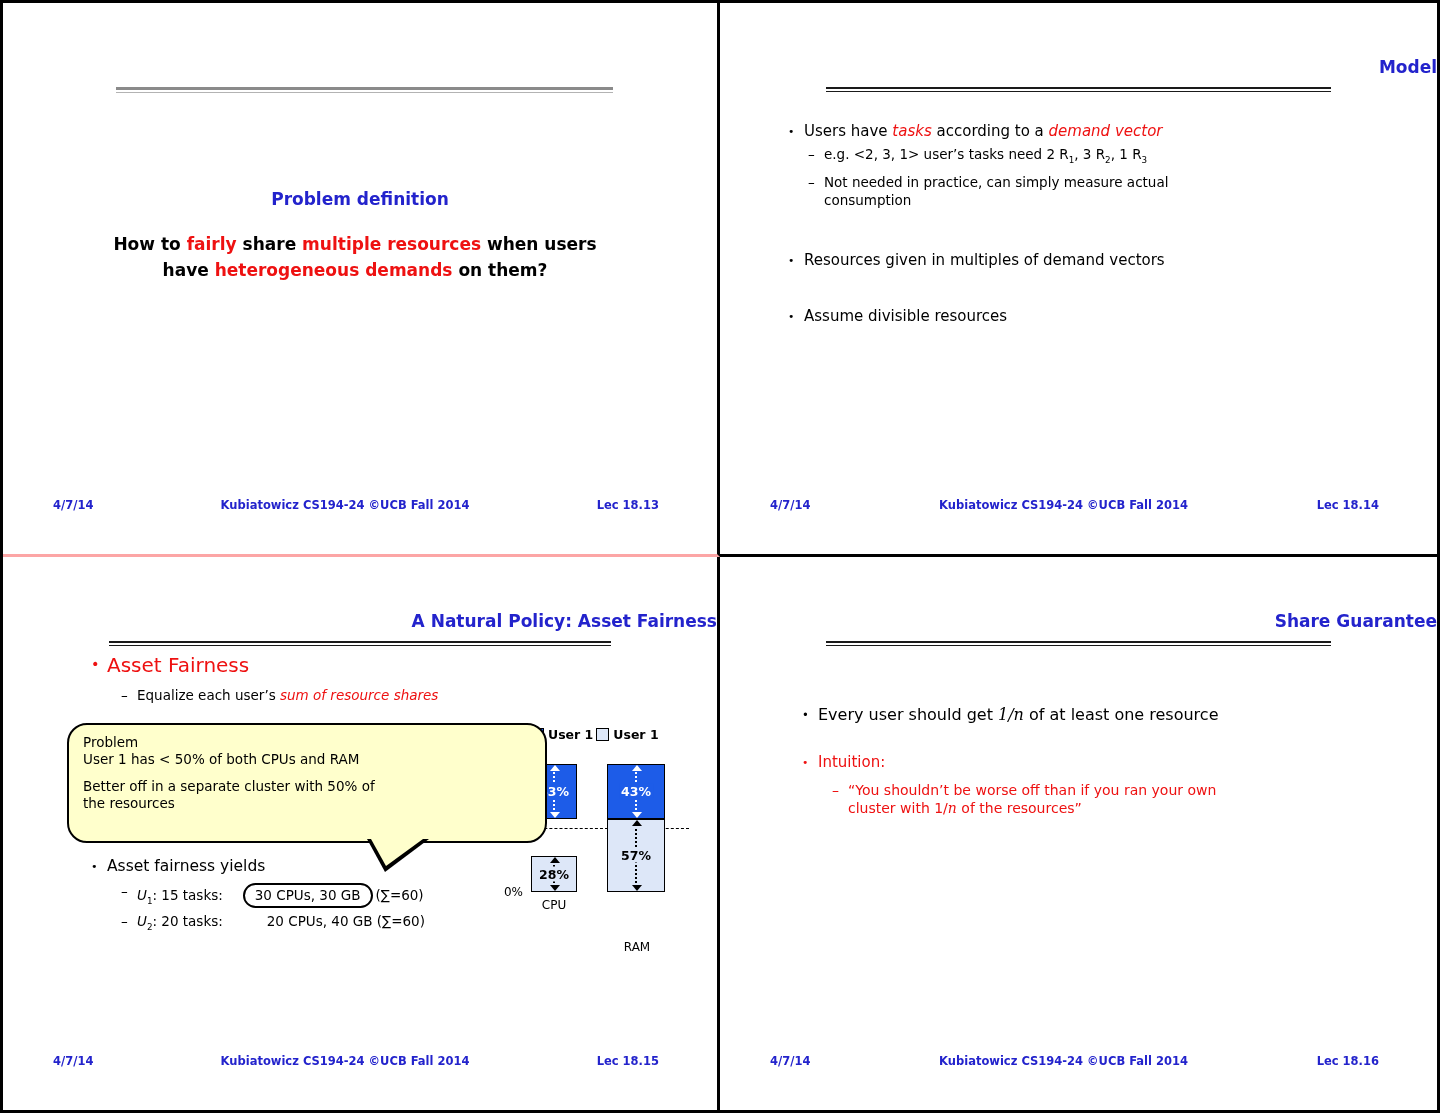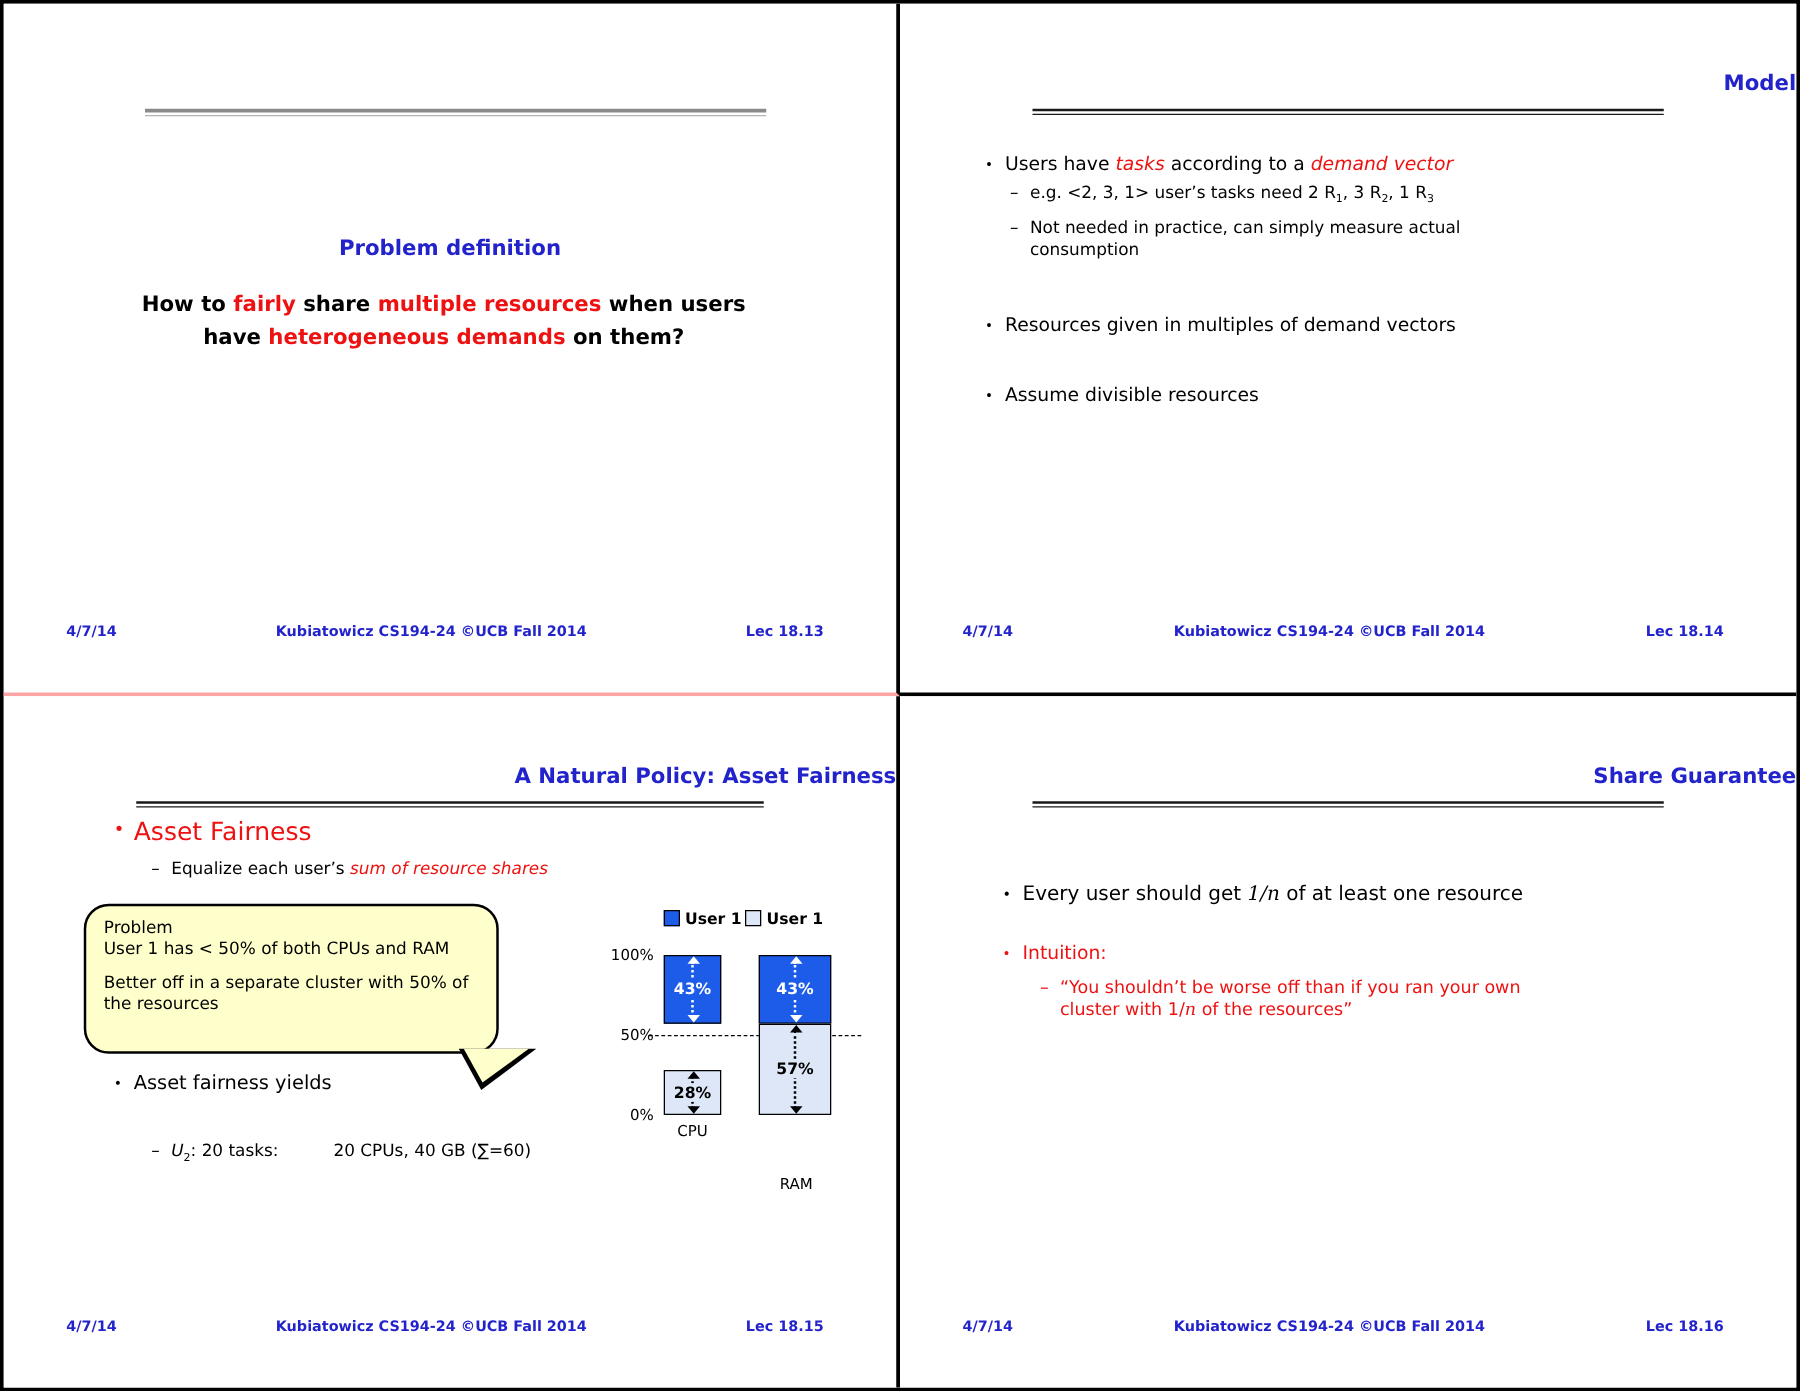--- a/index.html
+++ b/index.html
@@ -71,21 +71,21 @@
   .s2-sub { margin-left:22px; width:440px; margin-top:6px; }
   .s2-sub .l2 { margin-bottom:4px; }
   .s2-sub .mt6 { margin-top:8px; }
   .s2-b2 { margin-top:42px; }
   .s2-b3 { margin-top:38px; }
 
   
   .s3-b1  { position:absolute; left:86px;  top:96px;  font-size:20px; color:var(--red,#ee1111); }
   .s3-b1a { position:absolute; left:118px; top:130px; }
   .bubble {
-    position:absolute; left:64px; top:166px; width:332px; min-height:120px;
+    position:absolute; left:64px; top:166px; width:480px; min-height:120px;
     background:var(--bubble,#ffffcc); border:2px solid #000; border-radius:20px;
     padding:9px 14px; font-size:13.5px; line-height:1.3; z-index:2;
   }
   .bubble::before {
     content:""; position:absolute; bottom:-31px; left:298px; width:0; height:0;
     border-left:18px solid transparent; border-right:44px solid transparent;
     border-top:33px solid #000;
   }
   .bubble::after {
     content:""; position:absolute; bottom:-25px; left:302px; width:0; height:0;
@@ -186,20 +186,21 @@
     <div class="bullet l1 s3-b1">Asset Fairness</div>
     <div class="bullet l2 s3-b1a"><span>Equalize each user’s </span><span class="red-it">sum of resource shares</span></div>
 
     <div class="bubble">
       <div>Problem</div>
       <div>User 1 has &lt; 50% of both CPUs and RAM</div>
       <div class="line3"><span>Better off in a separate cluster with 50% of</span><br><span>the resources</span></div>
     </div>
 
     <div class="bullet l1 s3-b2">Asset fairness yields</div>
+    <div class="bullet l2 s3-b2a"><span class="it">U</span><sub>1</sub><span>: 15 tasks:</span><span class="circled">30 CPUs, 30 GB</span><span class="after-circle">(∑=60)</span></div>
     <div class="bullet l2 s3-b2b"><span class="it">U</span><sub>2</sub><span>: 20 tasks:</span><span class="u2-alloc">20 CPUs, 40 GB (∑=60)</span></div>
 
     <div class="chart">
       <div class="legend">
         <span class="legend-item">
             <span class="swatch u1"></span>
             <span>User 1</span>
           </span>
         <span class="legend-item">
             <span class="swatch u2"></span>

